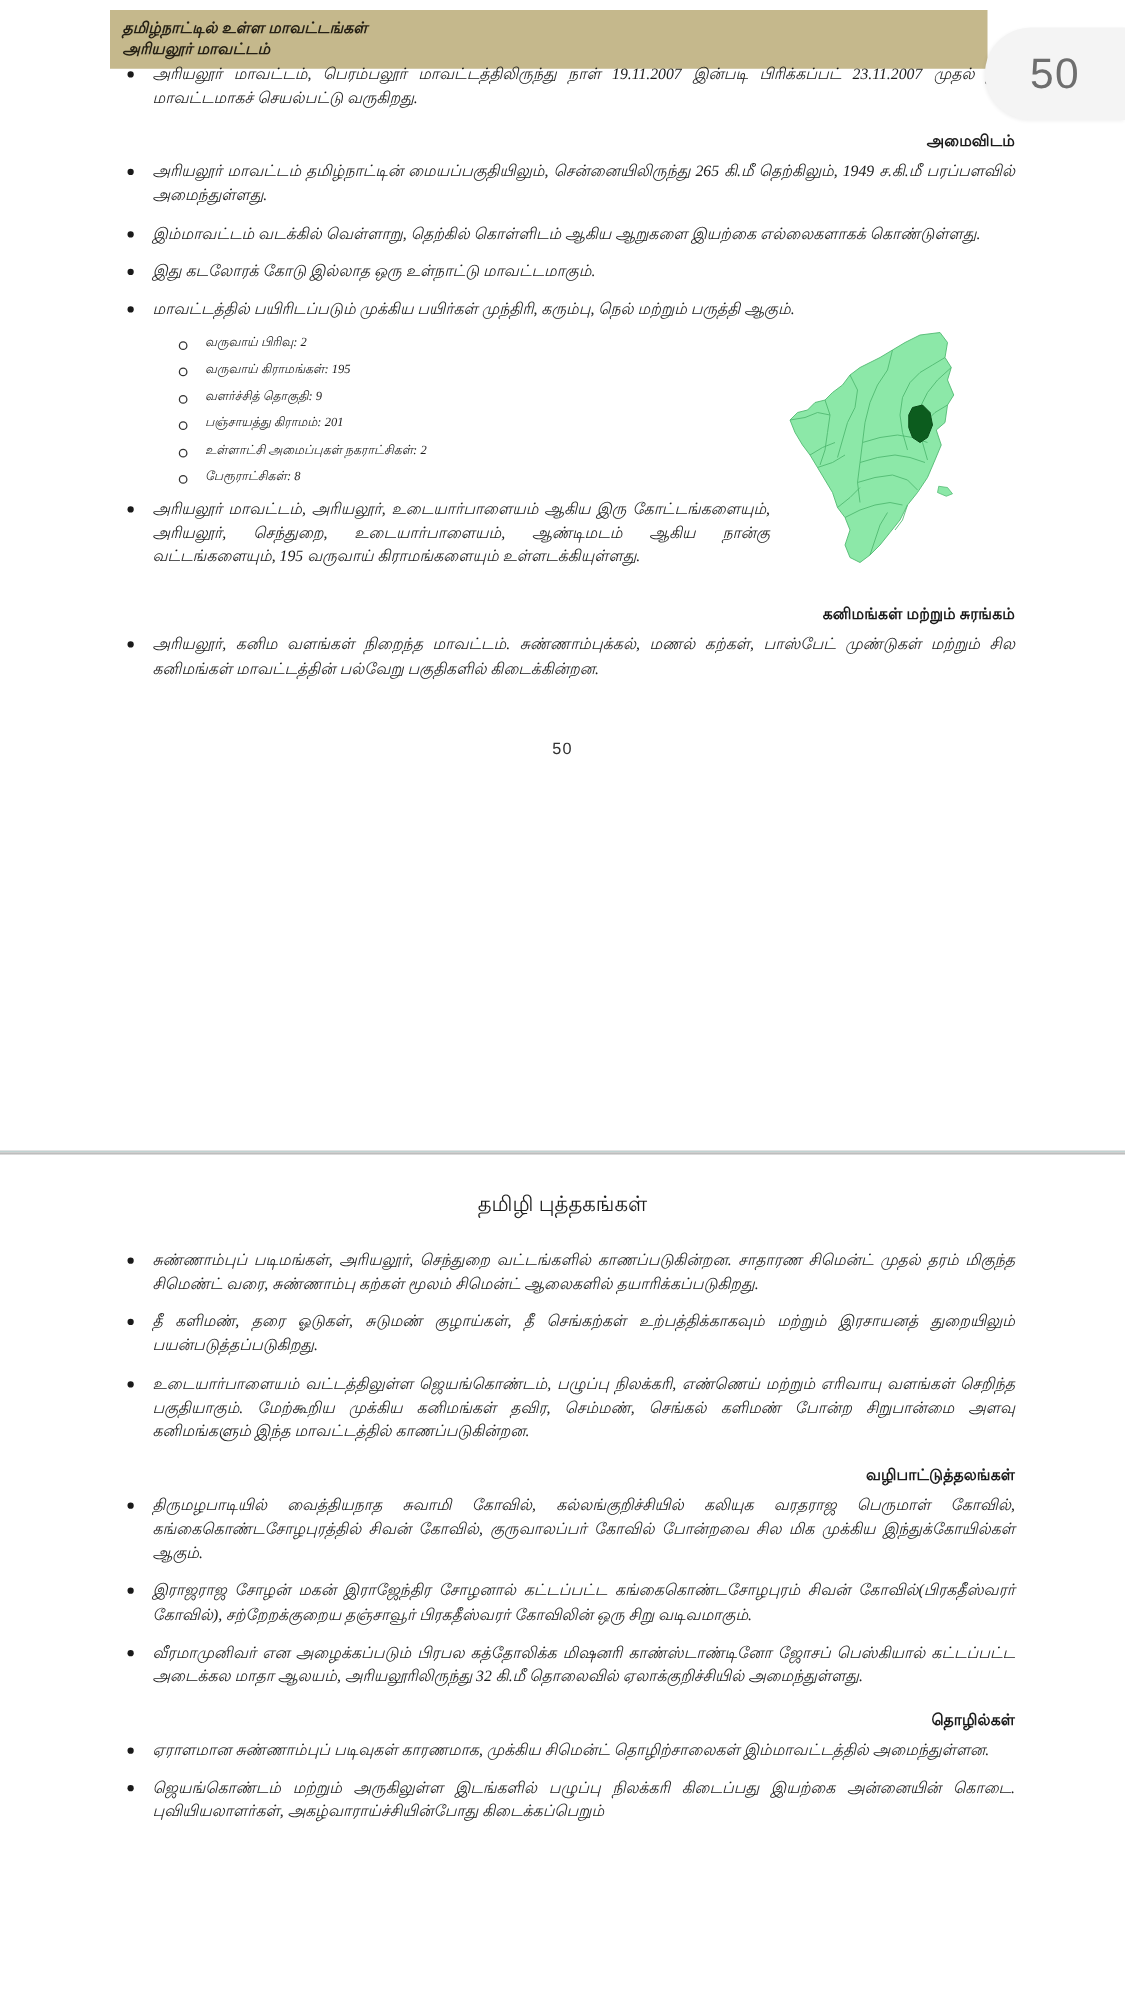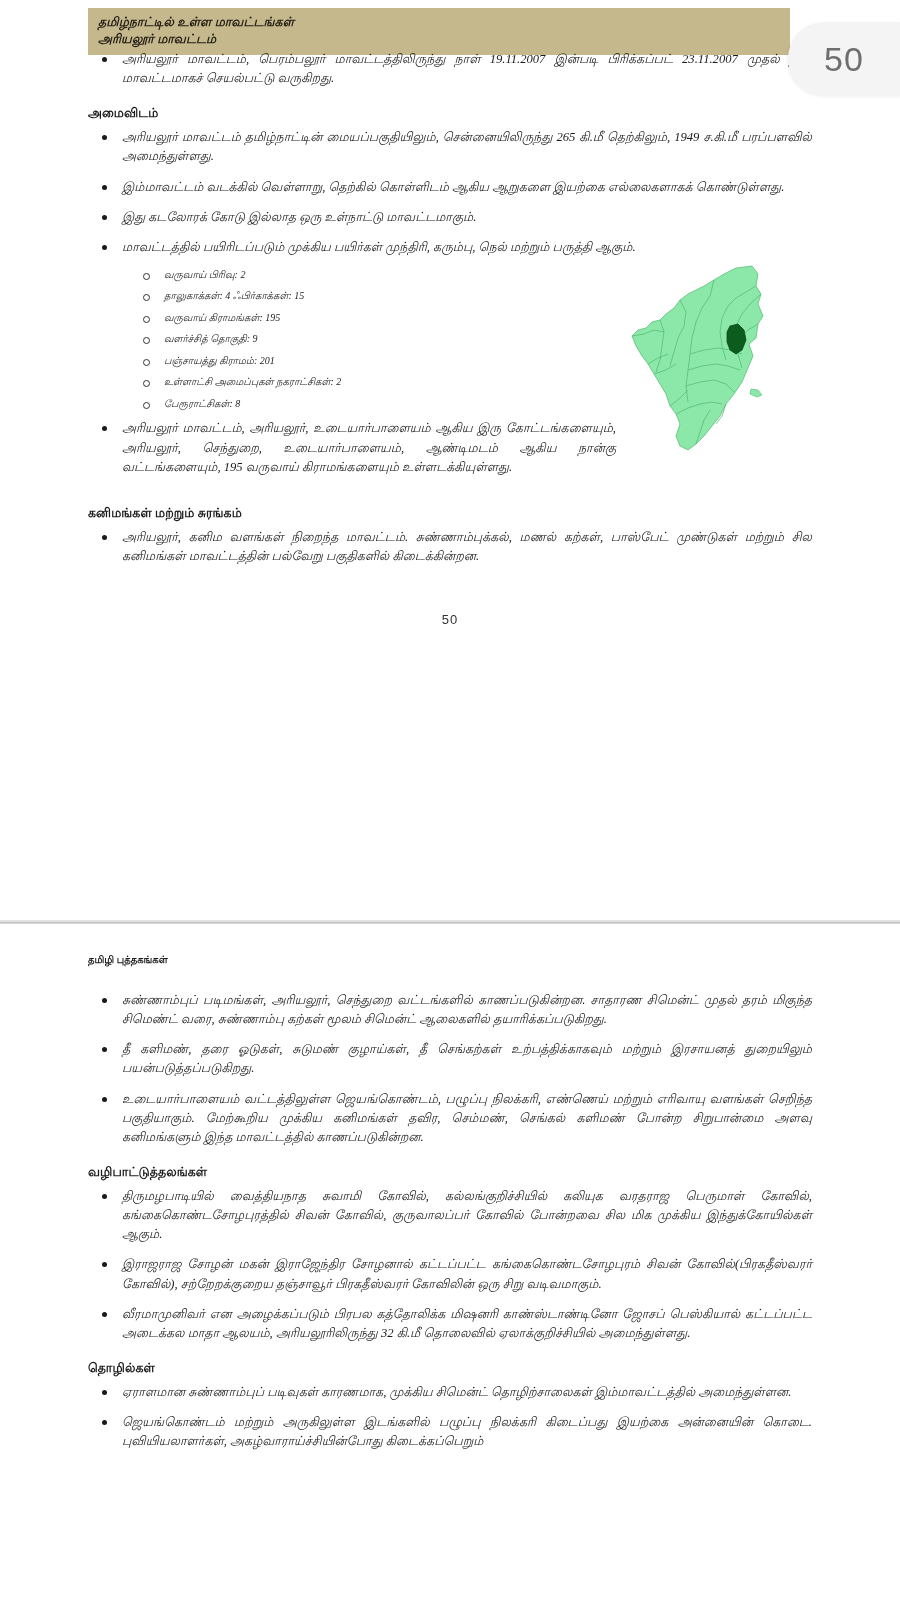--- a/index.html
+++ b/index.html
@@ -86,27 +86,28 @@
   }
 
   
   .sec-head {
     font-family: "Liberation Serif", "DejaVu Serif", serif;
     font-weight: bold;
     font-size: 12.5px;
     color: #1a1a1a;
     margin: 18px 0 6px 0;
     letter-spacing: 0.1px;
+    text-align: right;
   }
 
   .center-head {
-    text-align: left;
+    text-align: center;
     font-family: "Liberation Serif", "DejaVu Serif", serif;
-    font-weight: bold;
-    font-size: 10px;
+    font-weight: normal;
+    font-size: 17px;
     color: #1a1a1a;
     margin: 0 0 24px 0;
   }
 
   ul.bl {
     list-style: none;
     margin: 0 0 0 0;
     padding: 0;
   }
   ul.bl > li {
@@ -242,21 +243,20 @@
             <path d="M66 180 L70 168 L74 156 L80 146"></path>
             <path d="M96 140 L92 152 L86 160"></path>
           </g>
           <path d="M100 62 L108 60 L114 66 L116 76 L112 86 L106 90 L100 86 L97 78 L97 68 Z" fill="#0c5c1e" stroke="#0a4a18" stroke-width="0.8"></path>
           <path d="M121 125 L128 126 L132 131 L127 133 L120 130 Z" fill="#8ce8a8" stroke="#4fb870" stroke-width="0.6"></path>
         </svg>
       </div>
 
       <ul class="sub">
         <li>வருவாய் பிரிவு: 2</li>
-        <li>தாலுகாக்கள்: 4 ஃபிர்காக்கள்: 15</li>
         <li>வருவாய் கிராமங்கள்: 195</li>
         <li>வளர்ச்சித் தொகுதி: 9</li>
         <li>பஞ்சாயத்து கிராமம்: 201</li>
         <li>உள்ளாட்சி அமைப்புகள் நகராட்சிகள்: 2</li>
         <li>பேரூராட்சிகள்: 8</li>
       </ul>
 
       <ul class="bl">
         <li>அரியலூர் மாவட்டம், அரியலூர், உடையார்பாளையம் ஆகிய இரு கோட்டங்களையும், அரியலூர், செந்துறை, உடையார்பாளையம், ஆண்டிமடம் ஆகிய நான்கு வட்டங்களையும், 195 வருவாய் கிராமங்களையும் உள்ளடக்கியுள்ளது.</li>
       </ul>

